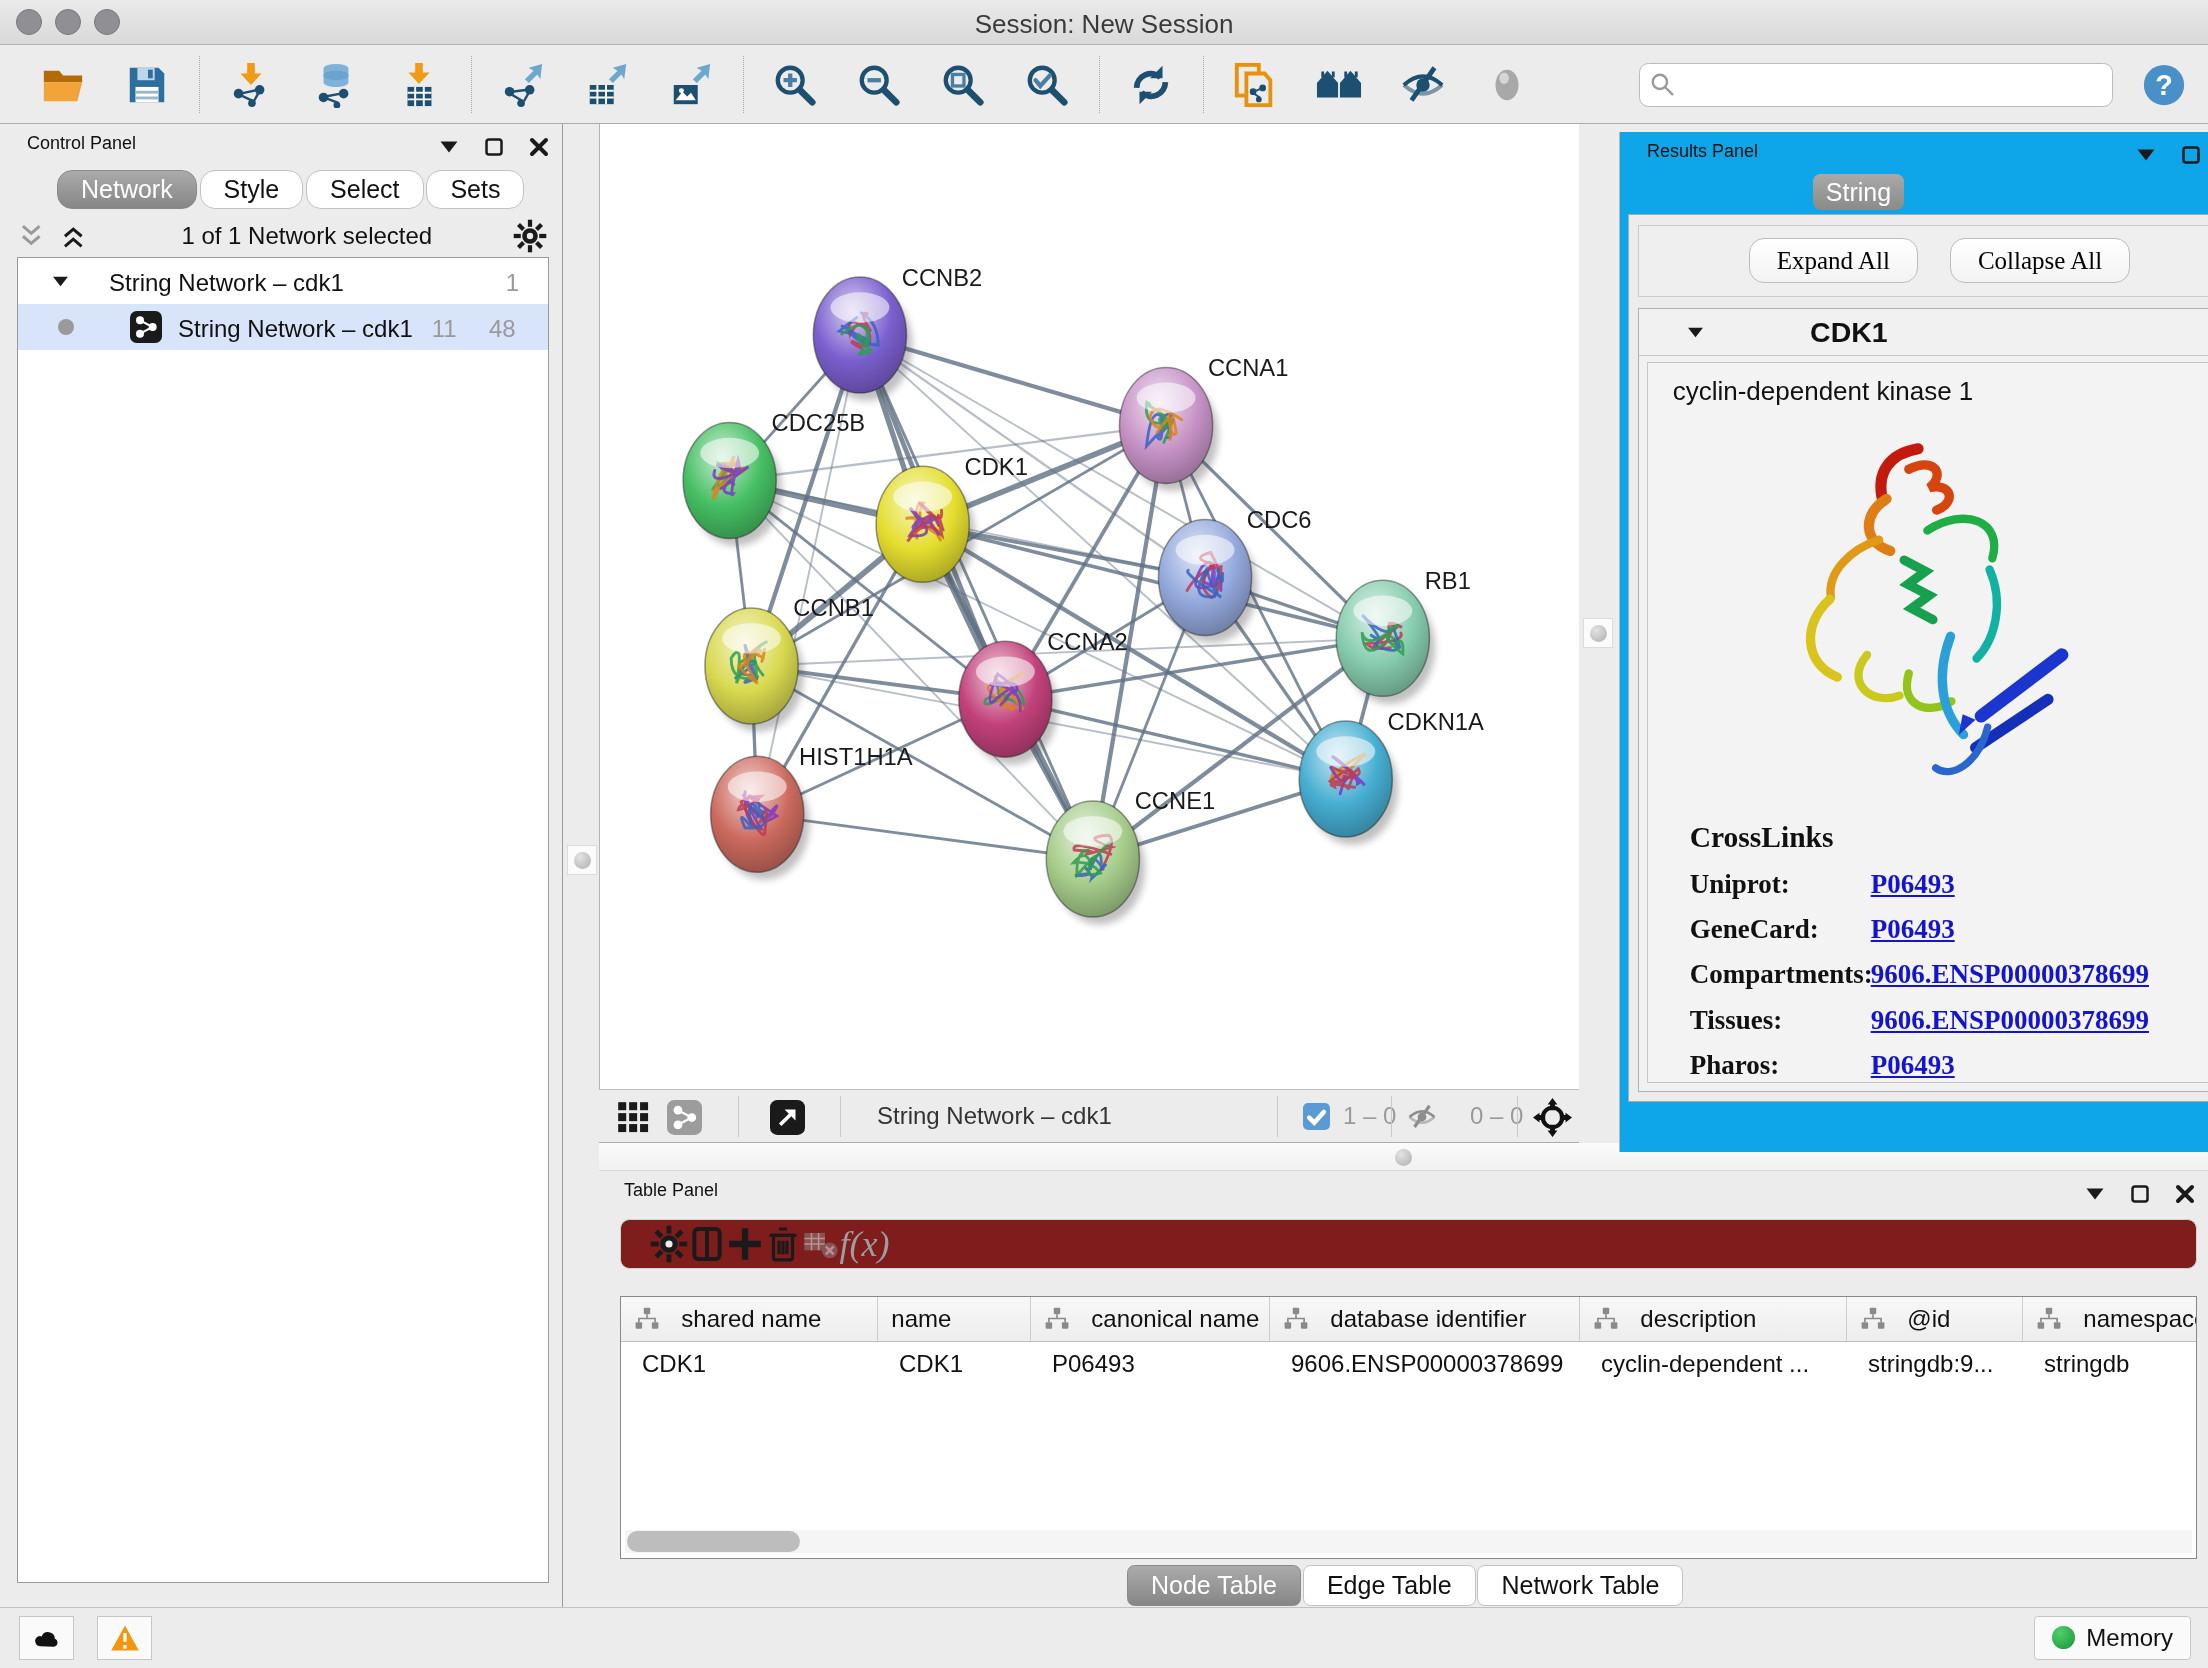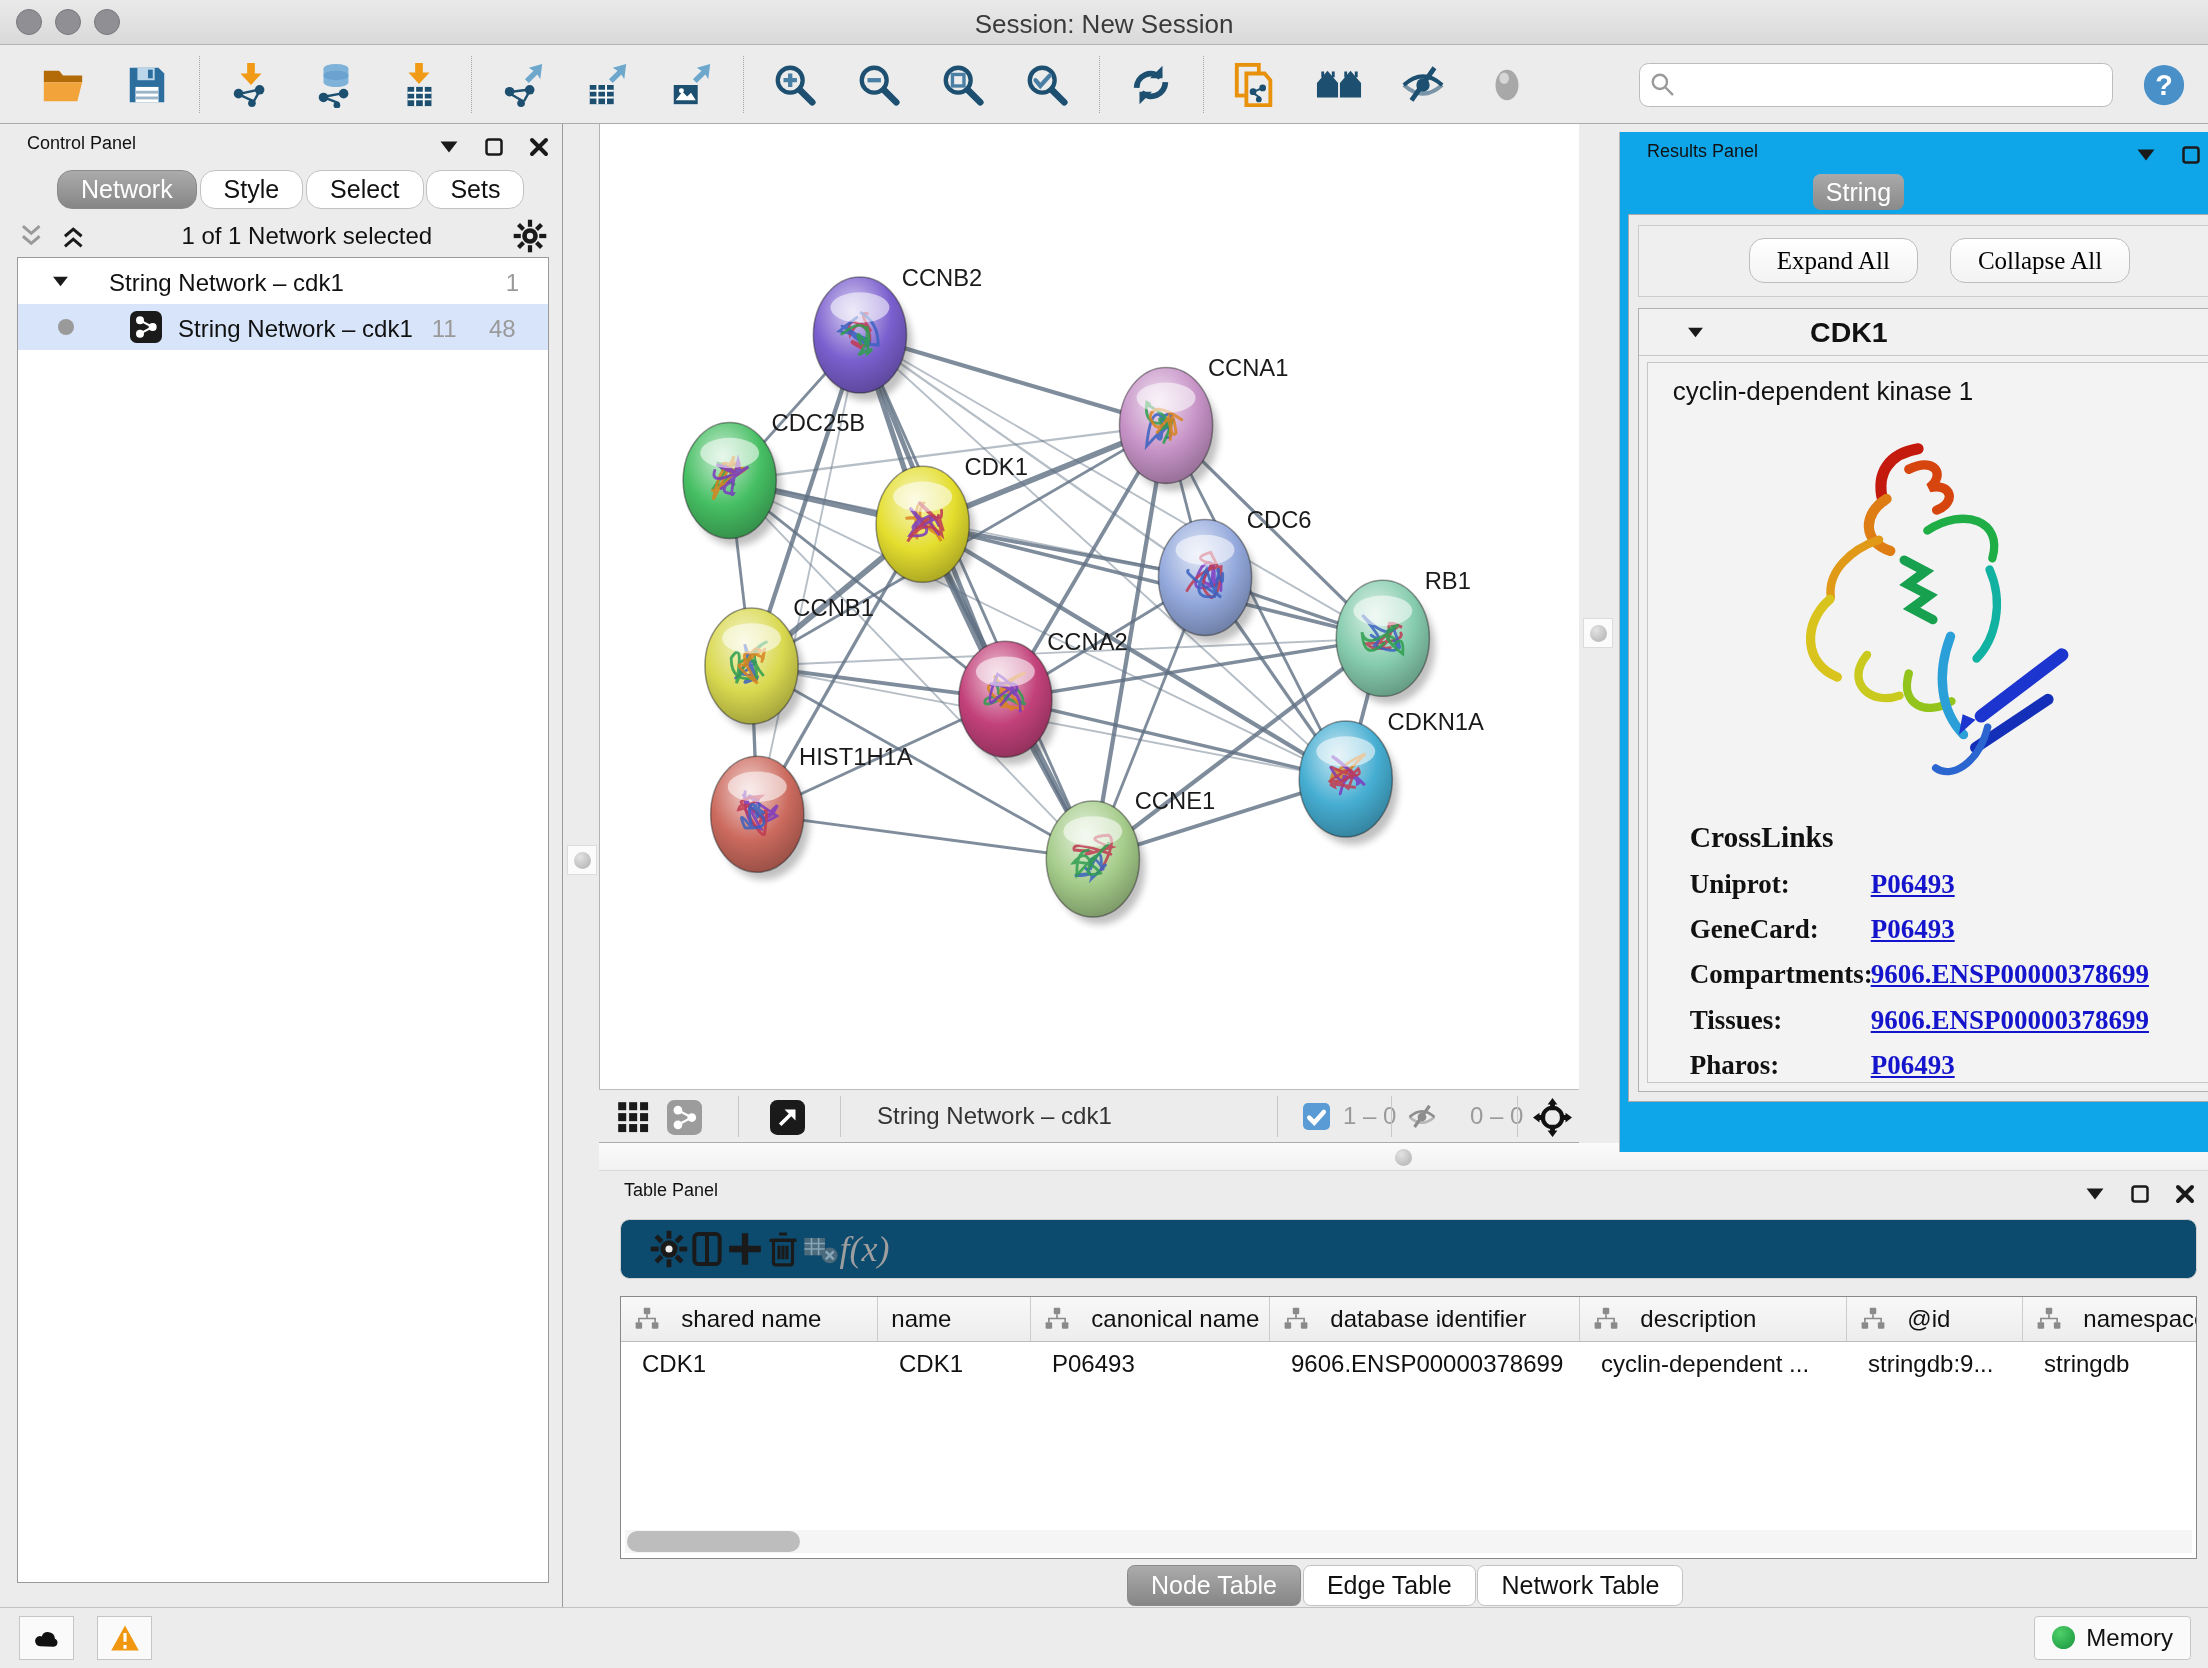--- a/index.html
+++ b/index.html
@@ -76,21 +76,21 @@
   .protein-wrap{width:314px;height:399px;margin:13.3px auto 0;}
   .rp-vsb{position:absolute;right:5.7px;top:53px;bottom:7.6px;width:13.3px;background:#eaeaea;border:1px solid #cfcfcf;box-sizing:border-box;}
   .rp-crosslinks{font-family:"Liberation Serif",serif;padding-left:42px;margin-top:1.9px;}
   .cl-head{font-size:29.5px;font-weight:bold;}
   .cl-row{display:flex;font-size:27px;margin-top:14.3px;font-weight:bold;}
   .cl-label{width:181px;flex:none;}
   .cl-link{color:#1414cc;text-decoration:underline;}
 
   
   .table-panel{position:absolute;left:599px;top:1171px;width:1609px;height:437px;background:#ececec;}
-  .tp-toolbar{position:absolute;left:21px;top:48px;right:11.4px;height:60px;background:#0c4a6e;border:1px solid #d2d2d2;border-radius:9.5px;display:flex;align-items:center;padding-left:28.5px;box-sizing:border-box;}
+  .tp-toolbar{position:absolute;left:21px;top:48px;right:11.4px;height:50px;background:#7f1d1d;border:1px solid #d2d2d2;border-radius:9.5px;display:flex;align-items:center;padding-left:28.5px;box-sizing:border-box;}
   .tp-ico{width:38px;height:38px;flex:none;}
   .fx{font-family:"Liberation Serif",serif;font-style:italic;font-size:36px;color:#9e9e9e;}
   .tp-table{position:absolute;left:21px;top:125px;right:11.4px;height:263px;background:#fff;border:1.9px solid #888;box-sizing:border-box;overflow:hidden;}
   .tp-thead{display:flex;height:44px;background:linear-gradient(#f8f8f8,#ededed);border-bottom:1px solid #bdbdbd;}
   .th{display:flex;align-items:center;gap:21px;font-size:24px;border-right:1px solid #cccccc;box-sizing:border-box;flex:none;padding-left:13.3px;overflow:hidden;white-space:nowrap;}
   .org-ico{width:26px;height:26px;flex:none;}
   .tp-row{display:flex;height:44px;align-items:center;font-size:24px;}
   .td{padding-left:21px;box-sizing:border-box;flex:none;white-space:nowrap;overflow:hidden;}
   .tp-hsb{position:absolute;left:3.8px;right:3.8px;bottom:4.8px;height:23px;background:#f5f5f5;}
   .tp-thumb{position:absolute;left:1.9px;top:1px;width:173px;height:21px;border-radius:10.5px;background:#bdbdbd;}

